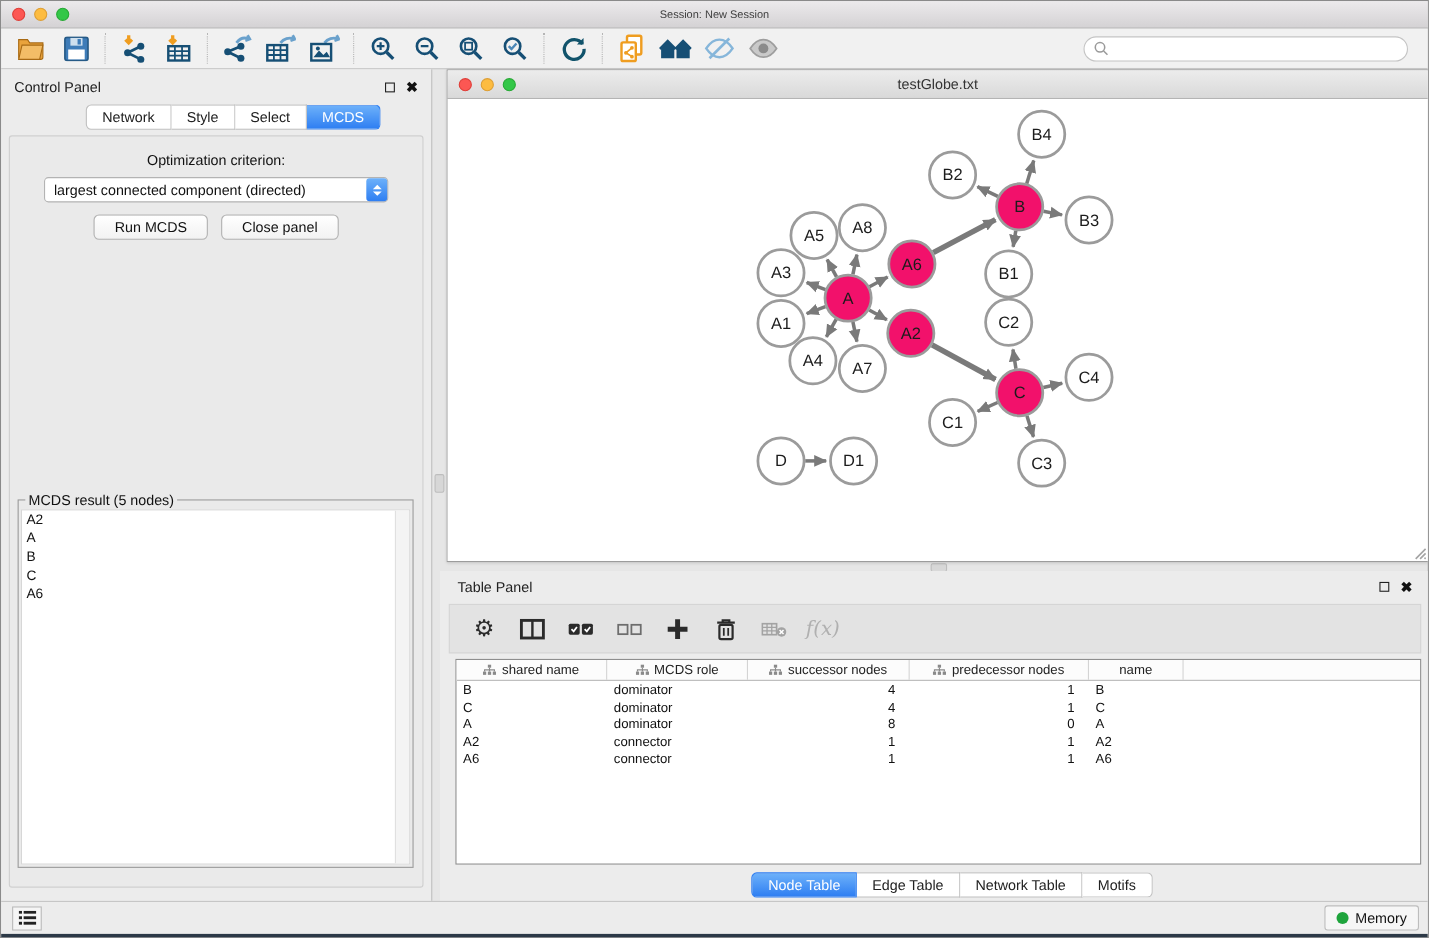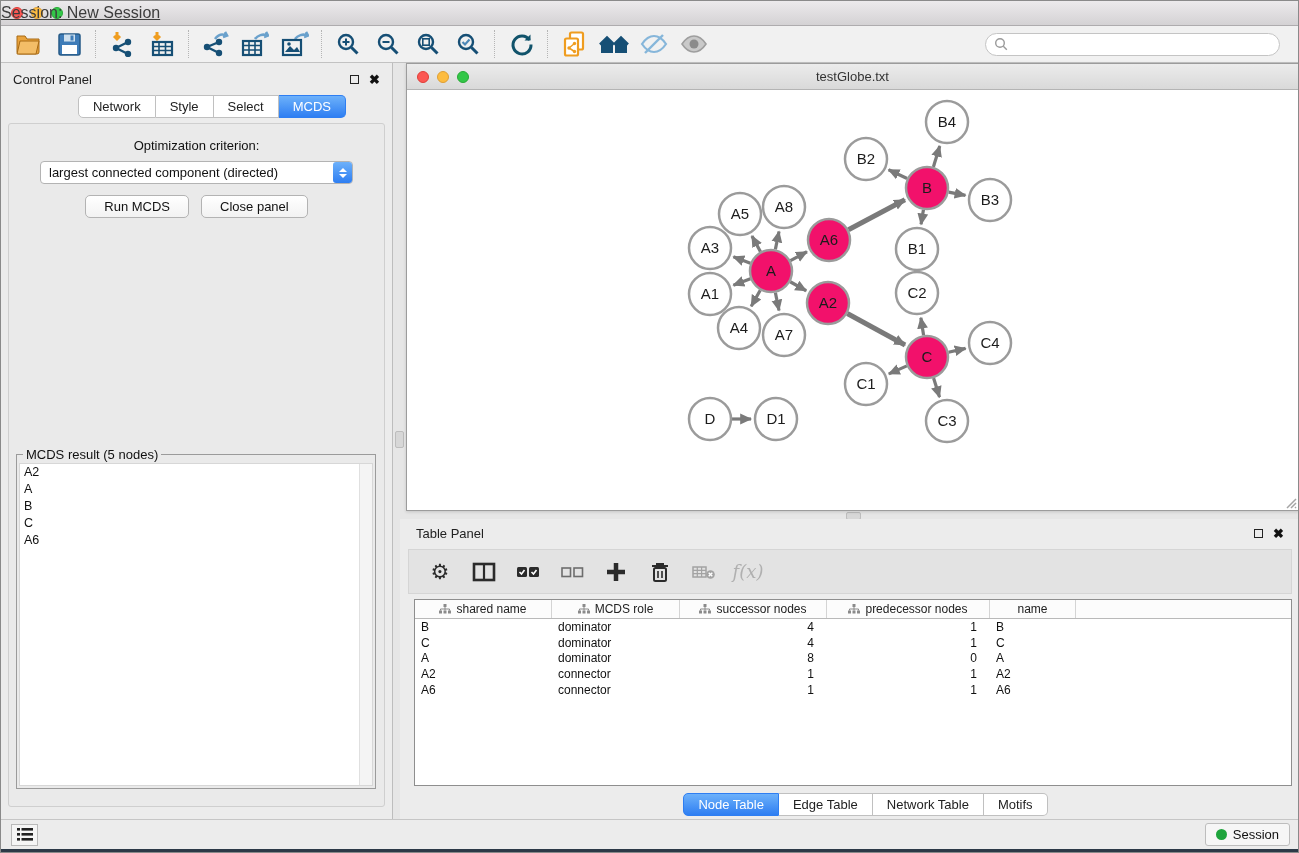--- a/index.html
+++ b/index.html
@@ -14,22 +14,22 @@
     position:absolute; left:0; top:0; width:100%; height:25px;
     background:linear-gradient(#eceaec,#d4d2d4);
     border-bottom:1px solid #aeacae; display:flex; align-items:center;
   }
   .traffic { display:flex; gap:8px; margin-left:10px; }
   .light { width:12px; height:12px; border-radius:50%; }
   .light.red{ background:#fc5753; border:1px solid #df3e38;}
   .light.yellow{ background:#fdbc40; border:1px solid #de9f34;}
   .light.green{ background:#33c748; border:1px solid #27aa35;}
   .titlebar .wtitle {
-    position:absolute; left:0; right:0; 
-    font-size:16px; color:#3d3d3d;text-decoration:underline;
+    position:absolute; left:0; right:0; text-align:center;
+    font-size:10px; color:#3d3d3d;
   }
   
   .toolbar {
     position:absolute; left:0; top:25px; width:100%; height:37px;
     background:#f1f1f1; border-bottom:1px solid #c2c2c2;
     display:flex; align-items:center; padding:0 8px;
   }
   .tb-btn { width:40px; height:30px; display:flex; align-items:center; justify-content:center; cursor:pointer; }
   .tb-sep { width:1px; height:28px; margin:0 6px; border-left:1px dotted #b5b5b5; }
   .search-wrap { margin-left:auto; margin-right:10px; }
@@ -592,18 +592,18 @@
           <rect x="0" y="0" width="3" height="2.6" fill="#222"></rect>
           <rect x="0" y="5" width="3" height="2.6" fill="#222"></rect>
           <rect x="0" y="10" width="3" height="2.6" fill="#222"></rect>
           <rect x="4.5" y="0" width="11.5" height="2.6" fill="#222"></rect>
           <rect x="4.5" y="5" width="11.5" height="2.6" fill="#222"></rect>
           <rect x="4.5" y="10" width="11.5" height="2.6" fill="#222"></rect>
         </svg>
     </div>
     <div class="memory-btn">
       <span class="memory-dot"></span>
-      <span>Session</span>
+      <span>Memory</span>
     </div>
   </div>
   <div class="desktop-strip"></div>
 
 </div>
 
 </body></html>

